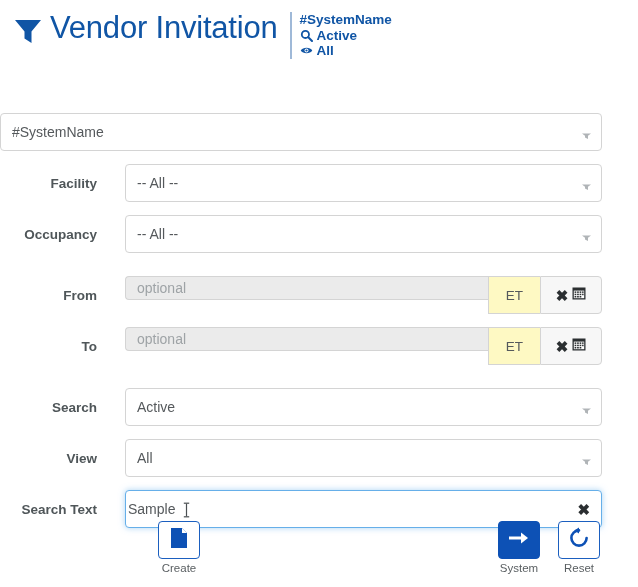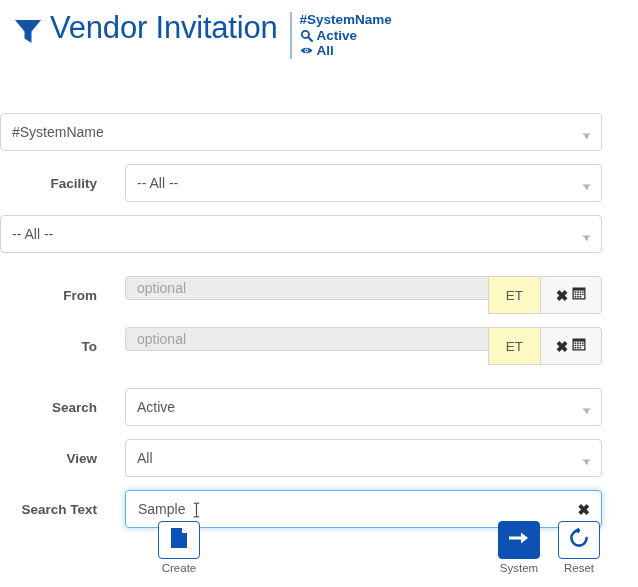--- a/index.html
+++ b/index.html
@@ -160,21 +160,21 @@
   
   .text-field{
     width:100%;
     height:38px;
     border:1px solid #66afe9;
     border-radius:4px;
     background:#fff;
     box-shadow:0 0 6px rgba(102,175,233,.55);
     display:flex;
     align-items:center;
-    padding:0 34px 0 12px;
+    padding:0 34px 0 2px;
     font-size:14px;
     color:#55595c;
     position:relative;
   }
   .clear-x{
     position:absolute;
     right:11px; top:50%;
     transform:translateY(-50%);
     font-size:15px;
     font-weight:bold;
@@ -289,20 +289,21 @@
       </div>
       <span class="caret">
         <svg viewBox="0 0 11 9" width="11" height="9" aria-hidden="true">
           <path d="M1 1 H10 L7 3.2 V6.6 L4 5 V3.2 Z" fill="#b0b4b7"></path>
         </svg>
       </span>
     </div>
   </div>
 
   <div class="form-row" style="margin-top:11px;">
+    <div class="form-label">Occupancy</div>
     <div class="control">
       <div class="select-box">
         <span>-- All --</span>
       </div>
       <span class="caret">
         <svg viewBox="0 0 11 9" width="11" height="9" aria-hidden="true">
           <path d="M1 1 H10 L7 3.2 V6.6 L4 5 V3.2 Z" fill="#b0b4b7"></path>
         </svg>
       </span>
     </div>

